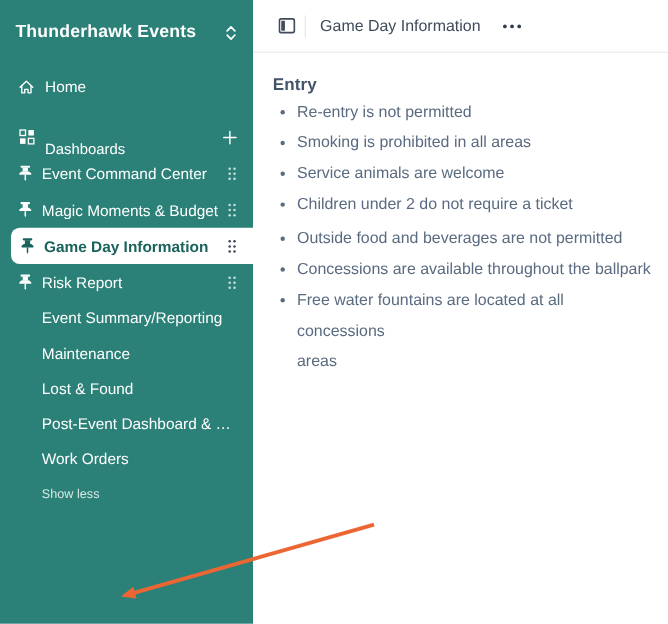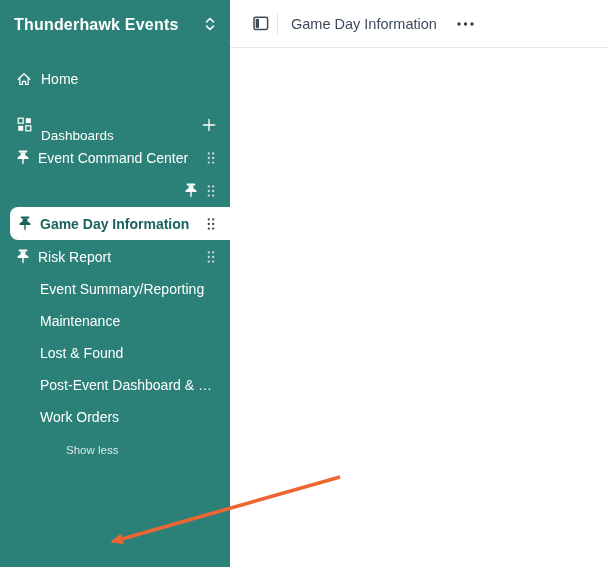--- a/index.html
+++ b/index.html
@@ -7,21 +7,21 @@
     width:607px;height:567px;position:relative;overflow:hidden;
     background:#ffffff;font-family:"Liberation Sans",sans-serif;
     -webkit-font-smoothing:antialiased;
   }
   
   .sidebar{
     position:absolute;left:0;top:0;width:230px;height:567px;
     background:#2b8077;color:#ffffff;z-index:1;
   }
   .sidebar-header{
-    display:flex;align-items:flex-start;justify-content:space-between;
+    display:flex;align-items:center;justify-content:space-between;
     padding:16px 14px 0 14px;height:28px;
   }
   .sidebar-title{font-size:16px;font-weight:600;letter-spacing:.2px;white-space:nowrap;}
   .icon{display:inline-flex;align-items:center;justify-content:center;flex:none;}
   .row{
     display:flex;align-items:center;height:33px;
     padding:0 14px 0 16px;cursor:pointer;white-space:nowrap;justify-content:flex-end;
   }
   .row .label{flex:1;font-size:14px;overflow:hidden;text-overflow:ellipsis;}
   .row-home{margin-top:18px;}
@@ -29,25 +29,25 @@
   .row-dash .label{font-size:13.5px;margin-top:21px;}
   .row .lead-icon{width:16px;margin-right:9px;}
   .row.pinned .lead-icon{width:13px;margin-right:9px;}
   .grip{color:rgba(255,255,255,.75);}
   .row.selected{
     background:#ffffff;color:#1a635c;margin-left:10px;
     padding-left:8px;border-radius:8px 0 0 8px;
   }
   .row.selected .label{font-weight:600;}
   .row.selected .grip{color:#3c4553;}
-  .row.plain{height:32px;padding-left:24px;margin-left:16px;}
+  .row.plain{height:32px;padding-left:38px;}
   .row.plain .label{font-size:14px;}
   .show-less{
     margin-top:6px;padding-left:38px;height:22px;display:flex;align-items:center;
-    font-size:11.5px;color:rgba(255,255,255,.82);cursor:pointer;margin-left:28px;
+    font-size:11.5px;color:rgba(255,255,255,.82);cursor:pointer;
   }
   
   .content{position:absolute;left:230px;top:0;width:377px;height:567px;background:#fff;}
   .content-header{
     display:flex;align-items:center;height:48px;
     border-bottom:1px solid #e4e7eb;padding-left:23px;box-sizing:border-box;
   }
   .vdivider{width:1px;height:20px;background:#dfe3e8;margin:0 13px 0 8px;}
   .page-title{font-size:14.5px;color:#3f4b5a;}
   .menu-btn{margin-left:15px;display:inline-flex;align-items:center;cursor:pointer;padding:4px;}
@@ -132,20 +132,21 @@
 
   <div class="row pinned">
     <span class="icon lead-icon">
       <svg width="12" height="16" viewBox="0 0 12 16" fill="#ffffff">
         <rect x="1.6" y="0.6" width="8.8" height="2" rx="1"></rect>
         <rect x="3.6" y="2.4" width="4.8" height="3.6"></rect>
         <path d="M2.6,5.8 h6.8 l1.9,1.7 a0.8,0.8 0 0 1 -0.54,1.4 H1.24 a0.8,0.8 0 0 1 -0.54,-1.4 z"></path>
         <path d="M5.3,9 h1.4 v4 L6,14.8 5.3,13 z"></path>
       </svg>
     </span>
+    <span class="label">Magic Moments &amp; Budget</span>
     <span class="icon grip">
       <svg width="10" height="14" viewBox="0 0 10 14" fill="currentColor">
         <circle cx="2.8" cy="2.4" r="1.15"></circle>
           <circle cx="7.2" cy="2.4" r="1.15"></circle>
         <circle cx="2.8" cy="7" r="1.15"></circle>
           <circle cx="7.2" cy="7" r="1.15"></circle>
         <circle cx="2.8" cy="11.6" r="1.15"></circle>
           <circle cx="7.2" cy="11.6" r="1.15"></circle>
       </svg>
     </span>
@@ -227,22 +228,37 @@
     <span class="page-title">Game Day Information</span>
     <span class="menu-btn">
       <svg width="19" height="6" viewBox="0 0 19 6" fill="#333e4e">
         <circle cx="3" cy="3" r="1.7"></circle>
           <circle cx="9.5" cy="3" r="1.7"></circle>
           <circle cx="16" cy="3" r="1.7"></circle>
       </svg>
     </span>
   </div>
 
+  <div class="section first">
+    <h2>Entry</h2>
+    <ul>
+      <li>Re-entry is not permitted</li>
+      <li>Smoking is prohibited in all areas</li>
+      <li>Service animals are welcome</li>
+      <li>Children under 2 do not require a ticket</li>
+    </ul>
+  </div>
 
   <div class="section second">
+    <ul>
+      <li>Outside food and beverages are not permitted</li>
+      <li>Concessions are available throughout the ballpark</li>
+      <li>Free water fountains are located at all concessions
+areas</li>
+    </ul>
   </div>
 </div>
 
 <svg class="annotation-arrow" width="607" height="567" viewBox="0 0 607 567">
   <defs>
     <marker id="ah" markerUnits="userSpaceOnUse" markerWidth="15" markerHeight="13" refX="11" refY="6.5" orient="auto">
       <path d="M1,1 L14,6.5 L1,12 z" fill="#ec6633"></path>
     </marker>
   </defs>
   <line x1="340" y1="477" x2="113" y2="541.5" stroke="#ec6633" stroke-width="3.6" marker-end="url(#ah)"></line>

